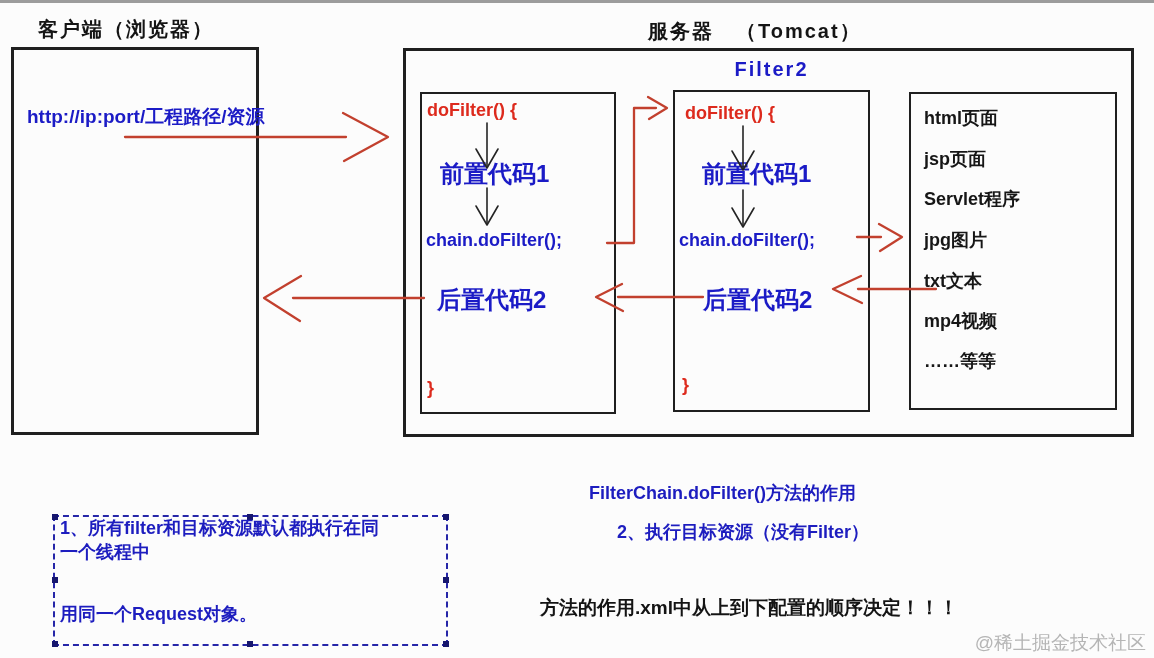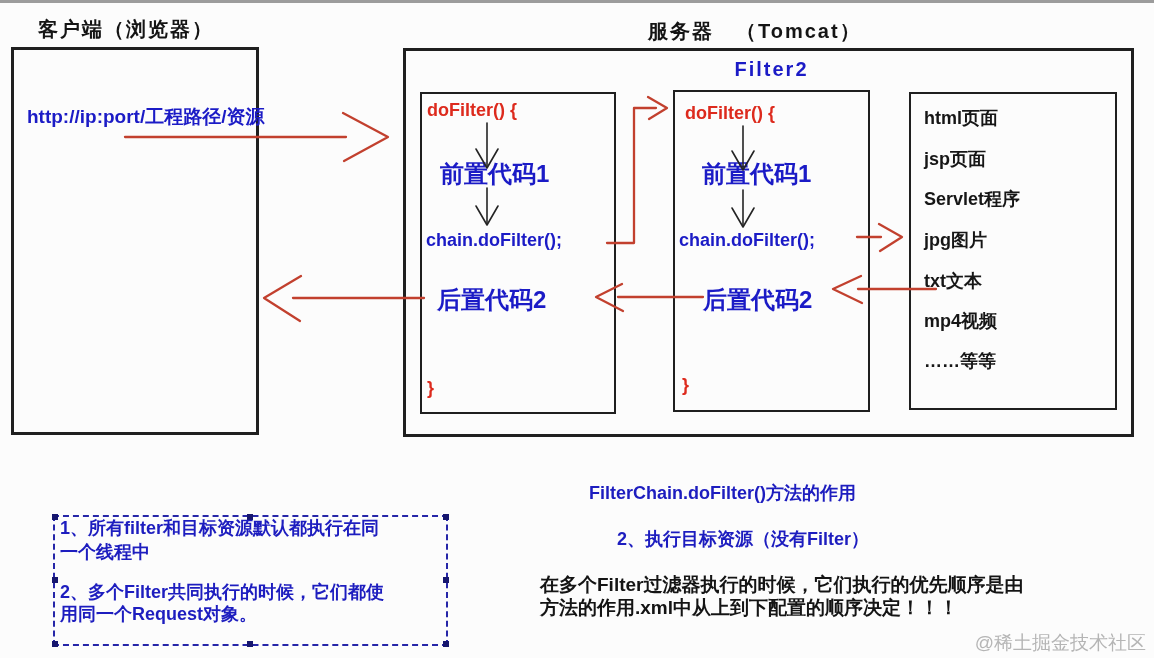--- a/index.html
+++ b/index.html
@@ -132,24 +132,22 @@
     <div class="handle" style="left:-3px;top:-3px;"></div>
     <div class="handle" style="left:192px;top:-3px;"></div>
     <div class="handle" style="right:-3px;top:-3px;"></div>
     <div class="handle" style="left:-3px;top:60px;"></div>
     <div class="handle" style="right:-3px;top:60px;"></div>
     <div class="handle" style="left:-3px;bottom:-3px;"></div>
     <div class="handle" style="left:192px;bottom:-3px;"></div>
     <div class="handle" style="right:-3px;bottom:-3px;"></div>
     <div class="abs note-line" style="left:5px;top:0;">1、所有filter和目标资源默认都执行在同</div>
     <div class="abs note-line" style="left:5px;top:24px;">一个线程中</div>
-    <div class="abs note-line" style="left:5px;top:64px;">2、多个Filter共同执行的时候，它们都使</div>
     <div class="abs note-line" style="left:5px;top:86px;">用同一个Request对象。</div>
   </div>
 
   <div class="abs rb-head" style="left:548px;top:481px;margin-left:41px;">FilterChain.doFilter()方法的作用</div>
-  <div class="abs rb-item" style="left:617px;top:522px;margin-top:7px;">2、执行目标资源（没有Filter）</div>
-  <div class="abs para-line" style="left:540px;top:573px;">在多个Filter过滤器执行的时候，它们执行的优先顺序是由</div>
+  <div class="abs rb-item" style="left:617px;top:522px;">2、执行目标资源（没有Filter）</div>
   <div class="abs para-line" style="left:540px;top:596px;">方法的作用.xml中从上到下配置的顺序决定！！！</div>
 
   <div class="abs watermark" style="right:8px;top:630px;">@稀土掘金技术社区</div>
 
 </div>
 
 </body></html>

